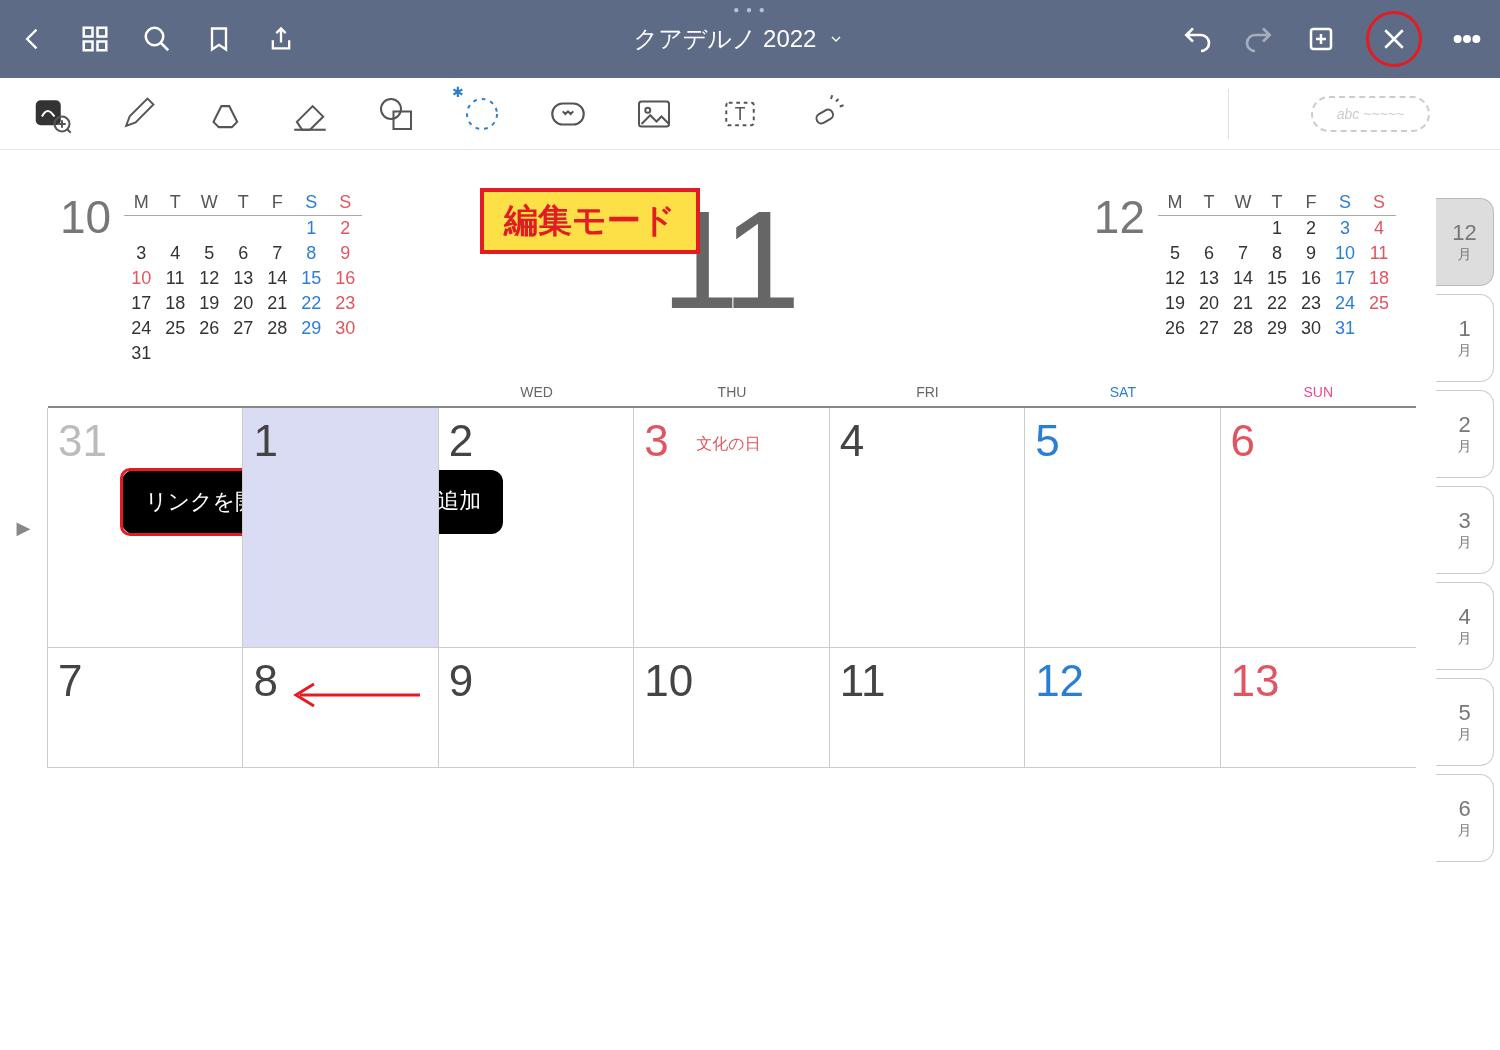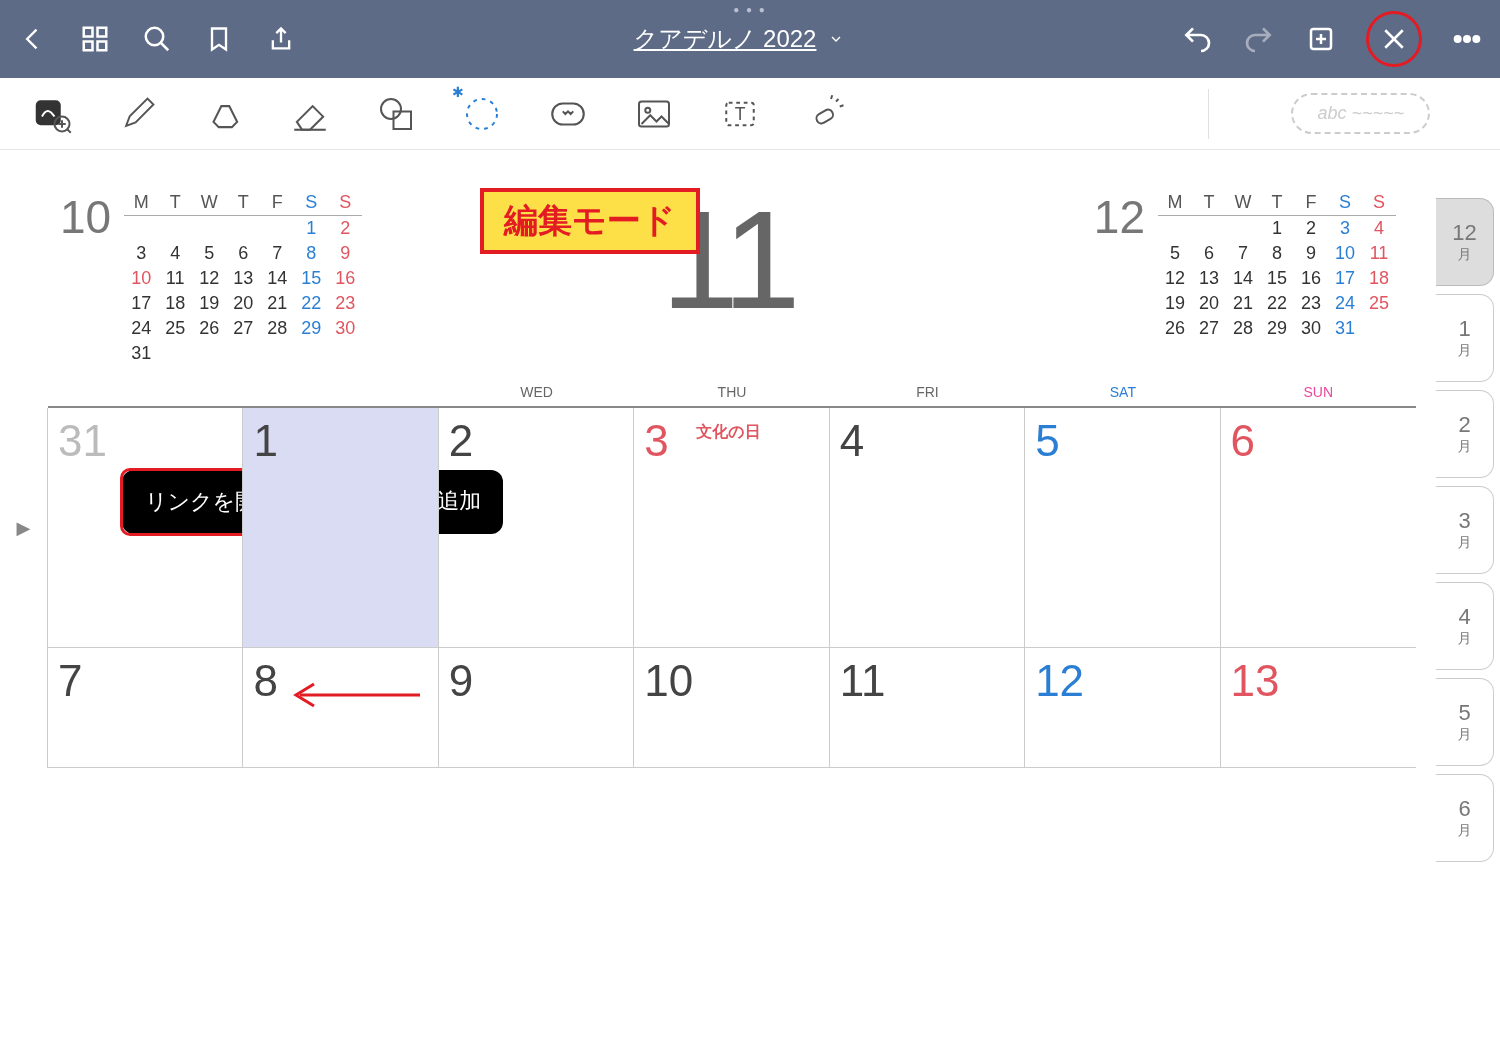--- a/index.html
+++ b/index.html
@@ -1,32 +1,32 @@
 <!DOCTYPE html>
 <html><head>
 <meta charset="utf-8">
 <style>
 * { margin: 0; padding: 0; box-sizing: border-box; }
 html, body { width: 1500px; height: 1050px; font-family: -apple-system, "Hiragino Sans", sans-serif; overflow: hidden; background: #fff; }
 
 
 .titlebar { height: 78px; background: #5e6b87; display: flex; align-items: center; padding: 0 16px; color: #fff; }
 .titlebar .left, .titlebar .right { display: flex; align-items: center; gap: 28px; }
-.titlebar .center { flex: 1; display: flex; justify-content: center; align-items: center; gap: 12px; font-size: 24px; text-decoration: underline; }
+.titlebar .center { flex: 1; display: flex; justify-content: center; align-items: center; gap: 12px; font-size: 24px; }
 .titlebar .icon { width: 34px; height: 34px; display: flex; align-items: center; justify-content: center; }
 .titlebar svg { stroke: #fff; fill: none; stroke-width: 2; }
 .dots-top { position:absolute; top:4px; left:50%; transform:translateX(-50%); color:#b8c0d0; letter-spacing:2px; font-size:10px;}
 .close-circ { border: 3px solid #e31b23; border-radius: 50%; width: 56px; height: 56px; display:flex; align-items:center; justify-content:center;}
 
 
 .toolbar { height: 72px; border-bottom: 1px solid #e6e6e6; display: flex; align-items: center; padding: 0 30px; gap: 42px; position: relative; }
 .toolbar .tool { width: 44px; height: 44px; display: flex; align-items: center; justify-content: center; }
 .toolbar svg { stroke: #555; fill: none; stroke-width: 1.6; }
 .toolbar .sep { width:1px; height:50px; background:#e0e0e0; margin-left:auto; }
-.abc-cloud { border: 2px dashed #ccc; border-radius: 28px; padding: 8px 24px; color: #ccc; font-style: italic; font-size: 18px; margin-left: 40px; margin-right: 40px;}
+.abc-cloud { border: 2px dashed #ccc; border-radius: 28px; padding: 8px 24px; color: #ccc; font-style: italic; font-size: 14px; margin-left: 40px; margin-right: 40px;}
 
 
 .stage { position: relative; height: calc(1050px - 150px); display:flex; }
 .page { flex:1; position:relative; padding: 20px 0 0 0; }
 
 
 .tabs { width: 64px; display:flex; flex-direction:column; gap:8px; padding-top:48px; padding-right:6px;}
 .tab { flex:0 0 auto; height:88px; border:1px solid #ccc; border-left:none; border-radius: 0 14px 14px 0; display:flex; flex-direction:column; align-items:center; justify-content:center; font-size:22px; color:#777; background:#fff;}
 .tab.active { background:#ddd; border-color:#bbb;}
 .tab .mo { font-size:14px; }
@@ -67,21 +67,21 @@
 .gutter { border-right:1px solid #ccc; display:flex; align-items:center; justify-content:center;}
 .gutter .tri { color:#888; font-size:18px;}
 .cell { border-right:1px solid #ccc; border-bottom:1px solid #ccc; height: 240px; padding: 8px 10px; position:relative;}
 .cell:last-child { border-right:none;}
 .row2 .cell { height: 120px; }
 .cell .d { font-size: 44px; font-weight:300; color:#444;}
 .cell.prev .d { color:#bbb;}
 .cell.sat .d { color:#2a7fd4;}
 .cell.sun .d, .cell.hol .d { color:#e0555f;}
 .cell.sel { background:#dadcf4;}
-.cell .holname { position:absolute; top:14px; left:62px; font-size:16px; color:#e0555f;font-weight:bold;}
+.cell .holname { position:absolute; top:26px; left:62px; font-size:16px; color:#e0555f;}
 </style>
 </head>
 <body>
 
 <div class="titlebar">
   <div class="dots-top">● ● ●</div>
   <div class="left">
     <div class="icon">
         <svg viewBox="0 0 24 24" width="28" height="28">
           <polyline points="15 4 7 12 15 20"></polyline>

